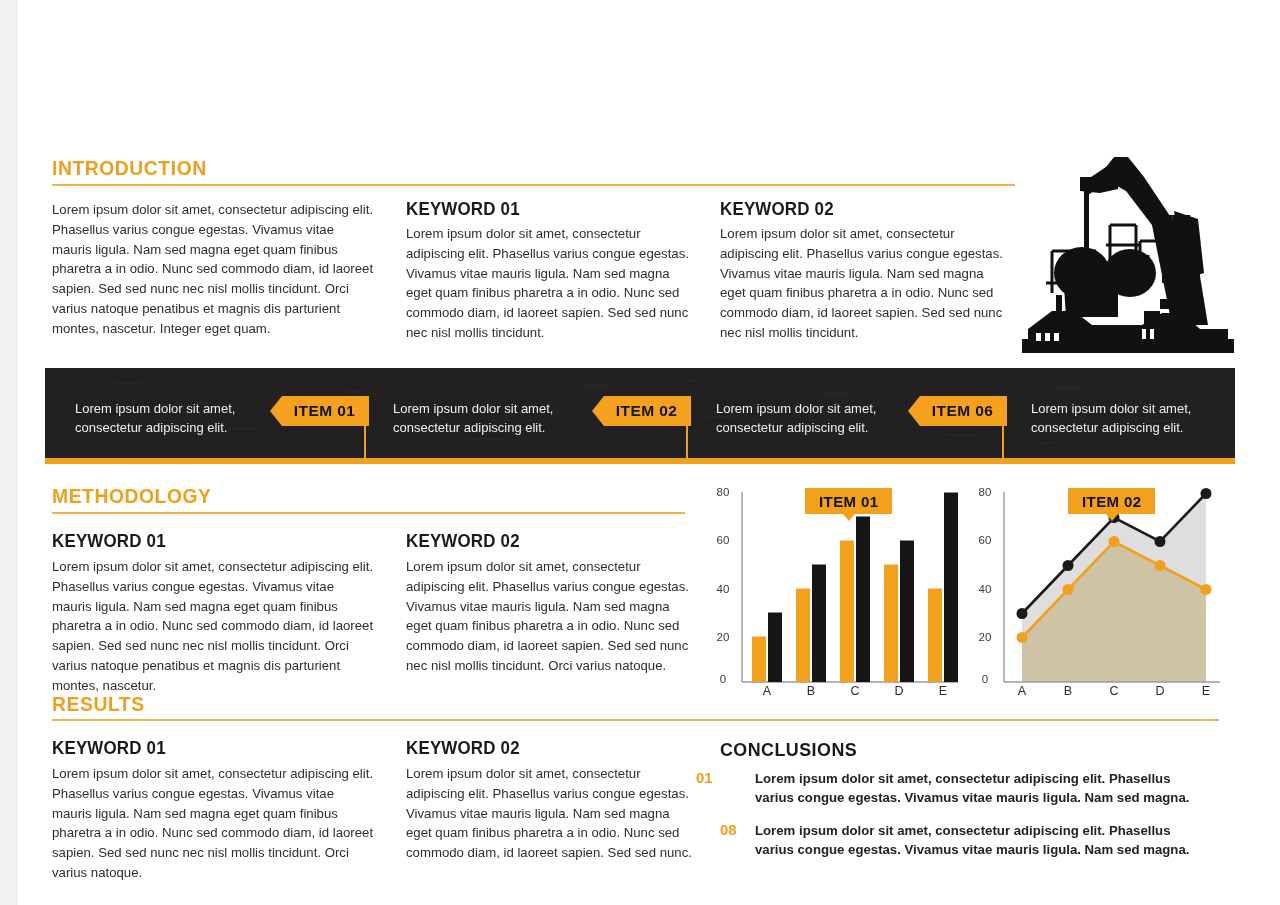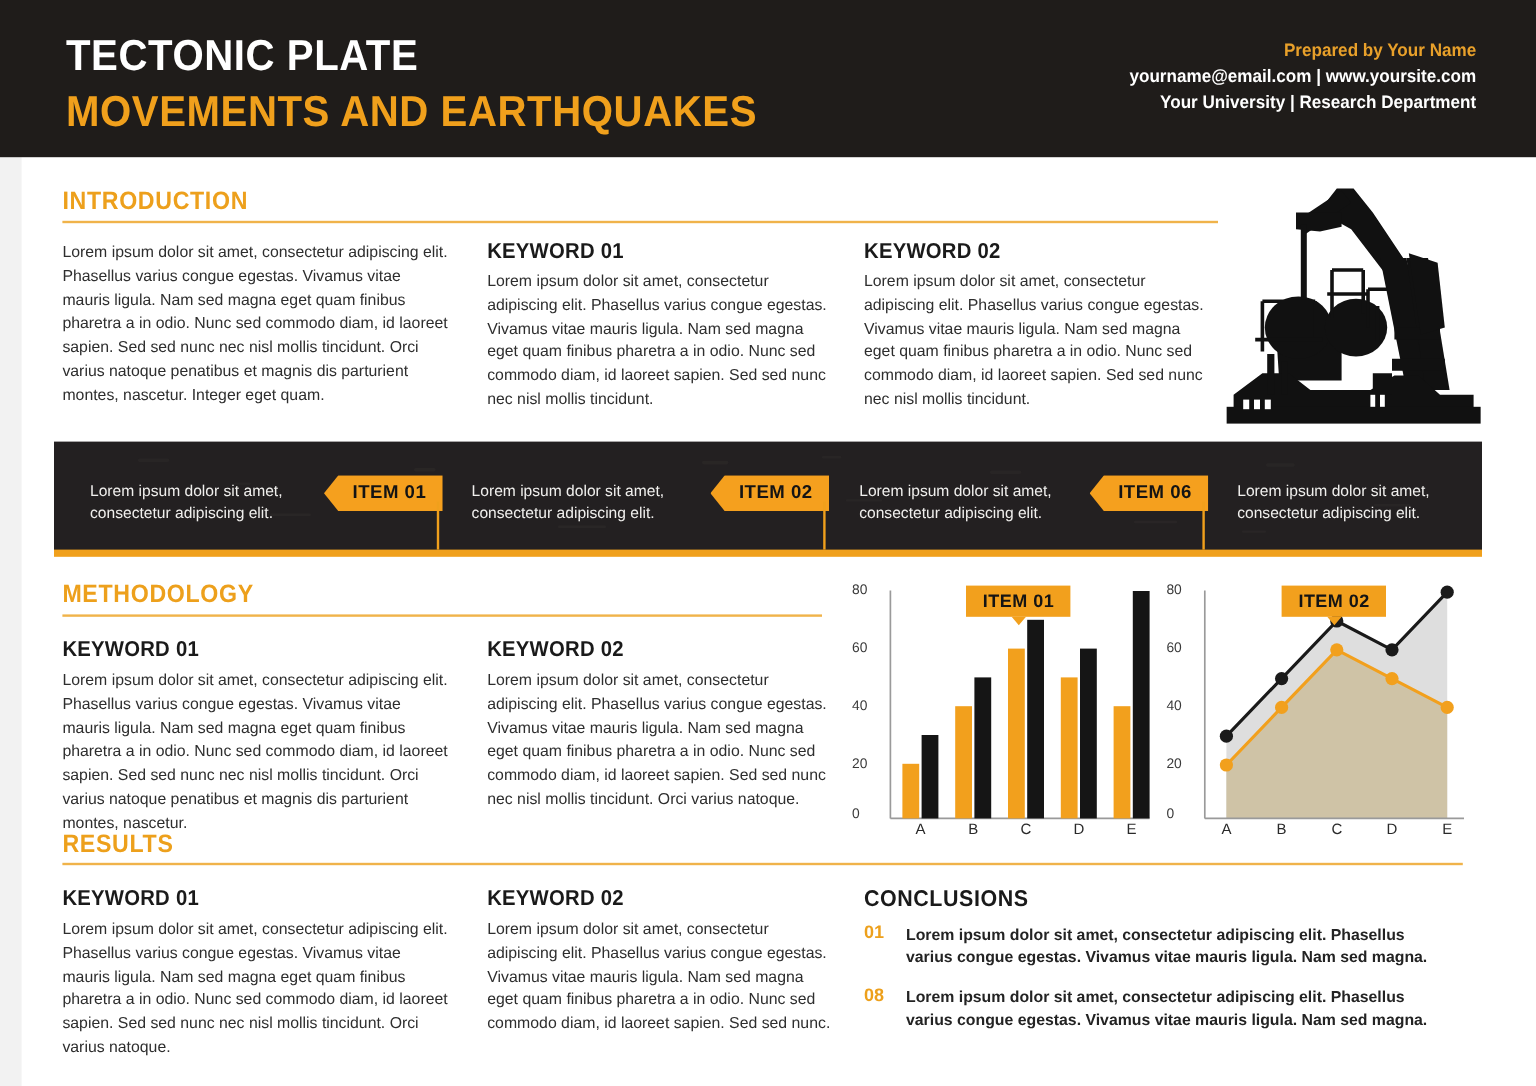--- a/index.html
+++ b/index.html
@@ -121,21 +121,21 @@
     z-index: 5;
   }
   .chart-badge::after {
     content: ""; position: absolute; bottom: -7px; left: 50%;
     margin-left: -6px; width: 0; height: 0;
     border-left: 6px solid transparent; border-right: 6px solid transparent;
     border-top: 7px solid #f2a01d;
   }
   .axis-label {
     position: absolute; font-size: 11.5px; color: #3a3a3a;
-    text-align: left;
+    text-align: center;
   }
   .cat-label {
     position: absolute; font-size: 12.5px; color: #2a2a2a;
     text-align: center; width: 24px;
   }
 
   
   .concl-head {
     position: absolute; font-size: 19px; font-weight: bold;
     color: #1a1a1a; letter-spacing: .5px;
@@ -153,31 +153,20 @@
   }
 
   .derrick { position: absolute; left: 1022px; top: 133px; }
 </style>
 </head>
 <body>
 
 <div class="poster">
   <div class="sheet"></div>
 
-  <div class="header">
-    <div class="header-left">
-      <div class="title-line1">TECTONIC PLATE</div>
-      <div class="title-line2">MOVEMENTS AND EARTHQUAKES</div>
-    </div>
-    <div class="header-right">
-      <div class="prepared">Prepared by Your Name</div>
-      <div class="contact">yourname@email.com | www.yoursite.com</div>
-      <div class="contact">Your University | Research Department</div>
-    </div>
-  </div>
 
   <svg class="derrick" width="212" height="238" viewBox="0 0 212 238">
     <g fill="#111111">
 
       <path d="M64,60 L92,24 L106,24 L122,44 L150,86 L168,112 L156,124 L130,92 L104,58 L86,48 Z"></path>
       <path d="M60,50 L96,26 L104,36 L66,62 Z"></path>
 
       <path d="M58,44 L96,44 L96,56 L78,60 L58,58 Z"></path>
 
       <rect x="62" y="54" width="5" height="70"></rect>
@@ -356,18 +345,18 @@
   <div class="sec-rule" style="left:52px; top:719px; width:1167px;"></div>
 
   <div class="kw-head" style="left:52px; top:738px;">KEYWORD 01</div>
   <div class="body-text" style="left:52px; top:764px; width:322px;">Lorem ipsum dolor sit amet, consectetur adipiscing elit. Phasellus varius congue egestas. Vivamus vitae mauris ligula. Nam sed magna eget quam finibus pharetra a in odio. Nunc sed commodo diam, id laoreet sapien. Sed sed nunc nec nisl mollis tincidunt. Orci varius natoque.</div>
 
   <div class="kw-head" style="left:406px; top:738px;">KEYWORD 02</div>
   <div class="body-text" style="left:406px; top:764px; width:290px;">Lorem ipsum dolor sit amet, consectetur adipiscing elit. Phasellus varius congue egestas. Vivamus vitae mauris ligula. Nam sed magna eget quam finibus pharetra a in odio. Nunc sed commodo diam, id laoreet sapien. Sed sed nunc.</div>
 
   <div class="concl-head" style="left:720px; top:739px;">CONCLUSIONS</div>
 
-  <div class="concl-num" style="left:720px; top:769px;">01</div>
+  <div class="concl-num" style="left:696px; top:769px;">01</div>
   <div class="concl-txt" style="left:755px; top:769px; width:450px;">Lorem ipsum dolor sit amet, consectetur adipiscing elit. Phasellus varius congue egestas. Vivamus vitae mauris ligula. Nam sed magna.</div>
 
   <div class="concl-num" style="left:720px; top:821px;">08</div>
   <div class="concl-txt" style="left:755px; top:821px; width:450px;">Lorem ipsum dolor sit amet, consectetur adipiscing elit. Phasellus varius congue egestas. Vivamus vitae mauris ligula. Nam sed magna.</div>
 </div>
 
 </body></html>

